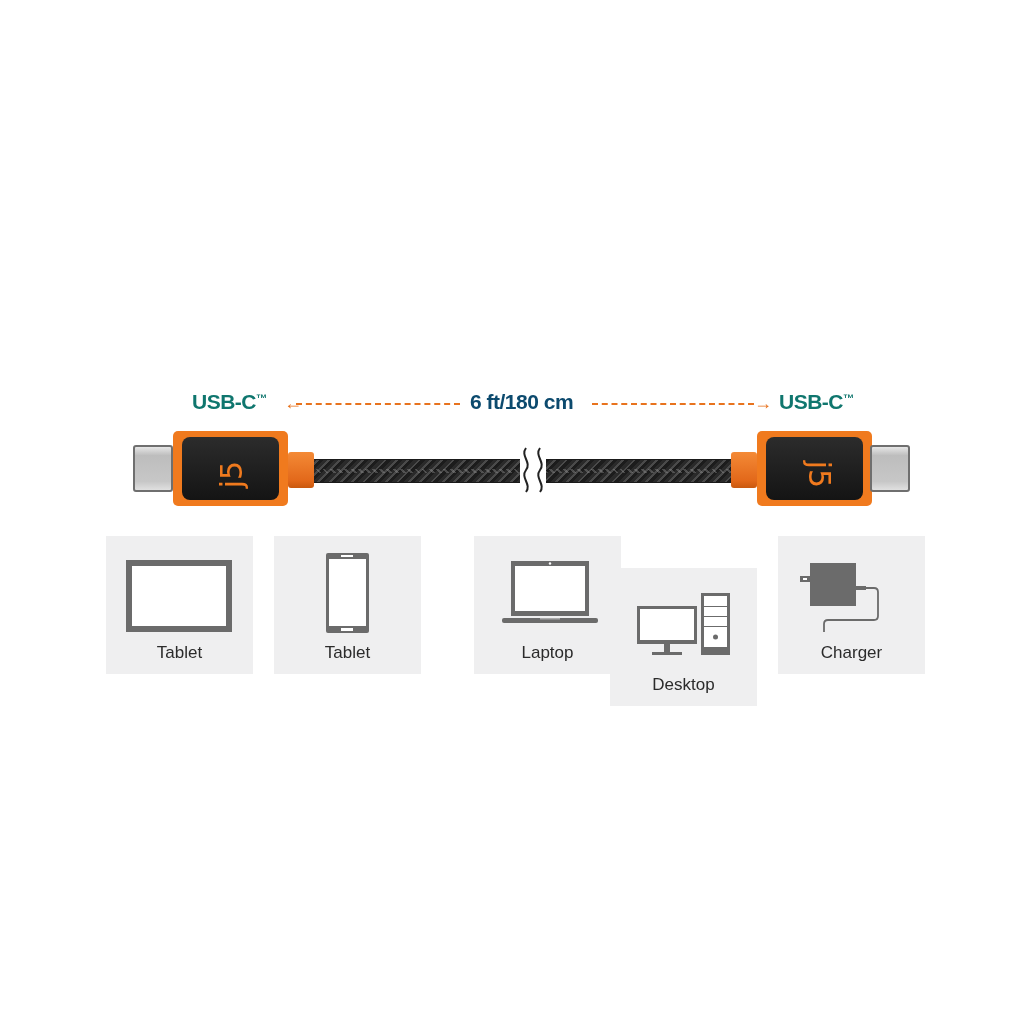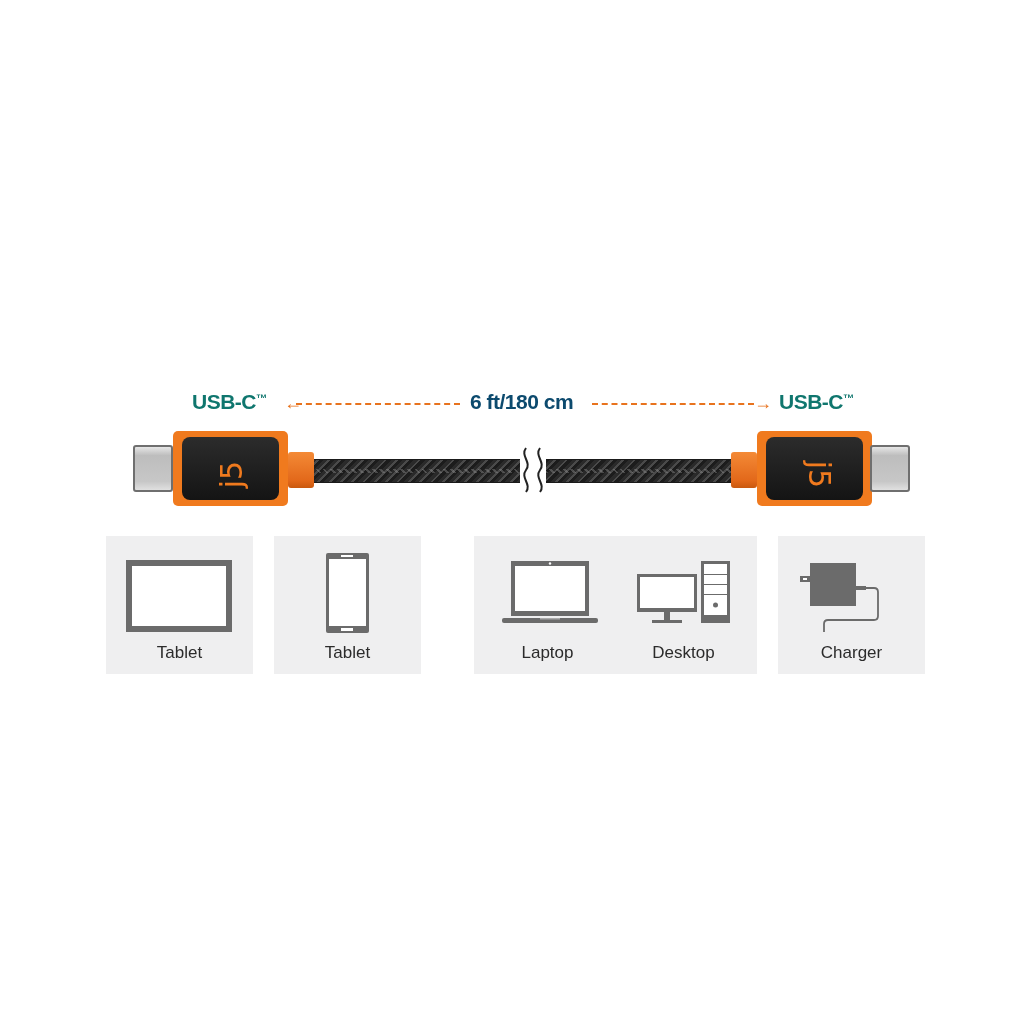--- a/index.html
+++ b/index.html
@@ -91,21 +91,21 @@
   <svg class="card-icon" width="147" height="100" viewBox="0 0 147 100">
     <rect x="37" y="25" width="78" height="55" fill="#6b6b6b"></rect>
     <rect x="41" y="30" width="70" height="45" fill="#ffffff"></rect>
     <circle cx="76" cy="27.5" r="1.2" fill="#ffffff"></circle>
     <rect x="28" y="82" width="96" height="5" rx="2" fill="#6b6b6b"></rect>
     <rect x="66" y="82" width="20" height="1.5" fill="#aaaaaa"></rect>
   </svg>
   <div class="card-label">Laptop</div>
 </div>
 
-<div class="abs card" style="left:610px;">
+<div class="abs card" style="left:610px;margin-top:32px;">
   <svg class="card-icon" width="147" height="100" viewBox="0 0 147 100">
     <rect x="27" y="38" width="60" height="38" fill="#6b6b6b"></rect>
     <rect x="30" y="41" width="54" height="31" fill="#ffffff"></rect>
     <rect x="54" y="76" width="6" height="9" fill="#6b6b6b"></rect>
     <rect x="42" y="84" width="30" height="3" fill="#6b6b6b"></rect>
     <rect x="91" y="25" width="29" height="62" fill="#6b6b6b"></rect>
     <rect x="94" y="28" width="23" height="10" fill="#ffffff"></rect>
     <rect x="94" y="39" width="23" height="9" fill="#ffffff"></rect>
     <rect x="94" y="49" width="23" height="9" fill="#ffffff"></rect>
     <rect x="94" y="59" width="23" height="20" fill="#ffffff"></rect>

